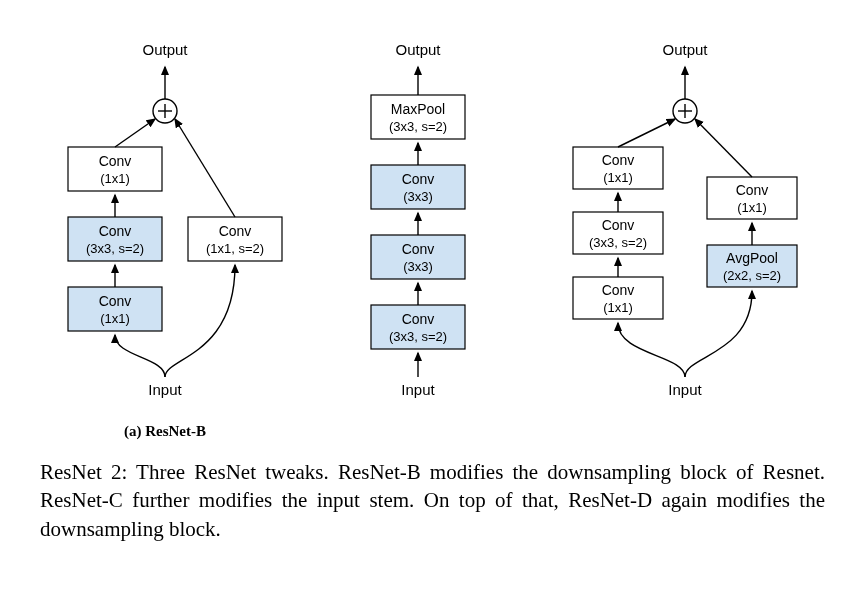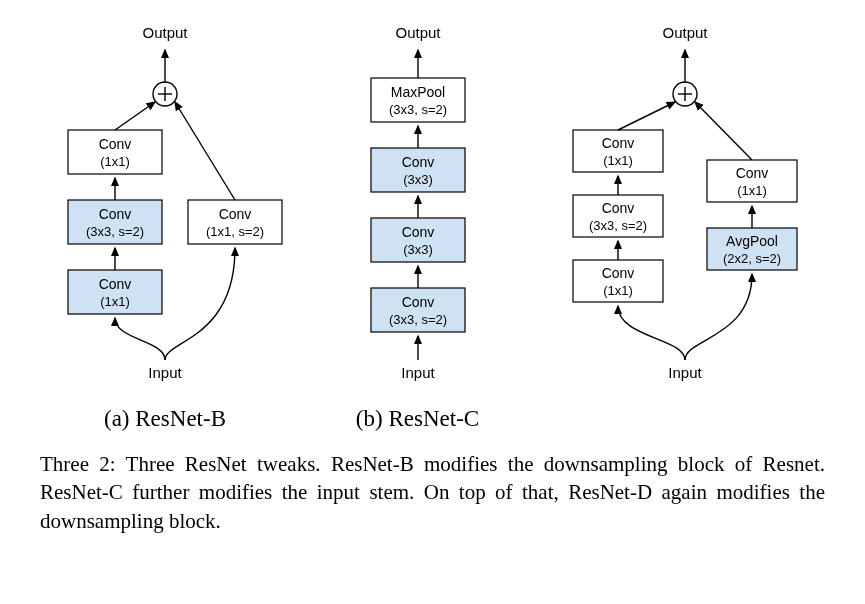--- a/index.html
+++ b/index.html
@@ -12,33 +12,35 @@
     box-sizing: border-box;
   }
   .figure-wrap {
     width: 785px;
   }
   .panels {
     display: flex;
     justify-content: space-between;
     align-items: flex-start;
     margin-bottom: 10px;
+    margin-top: 17px;
   }
   .panel {
     display: flex;
     flex-direction: column;
     align-items: center;
   }
   svg.diagram {
     display: block;
   }
   .subcaption {
-    font-size: 23px;
+    font-size: 15px;
     margin-top: 6px;
     text-align: center;
+    font-weight: bold;
   }
   .caption {
     font-size: 21px;
     line-height: 1.35;
     text-align: justify;
     margin-top: 18px;
   }
   
   .box { fill: #fff; stroke: #000; stroke-width: 1.2; }
   .box-blue { fill: #cfe2f3; stroke: #000; stroke-width: 1.2; }
@@ -145,21 +147,20 @@
 
         <g>
           <rect class="box-blue" x="38" y="268" width="94" height="44"></rect>
           <text class="lbl" x="85" y="287">Conv</text>
           <text class="lbl-small" x="85" y="304">(3x3, s=2)</text>
         </g>
         <line x1="85" y1="340" x2="85" y2="316" stroke="#000" stroke-width="1.4" marker-end="url(#ah2)"></line>
 
         <text class="io" x="85" y="358">Input</text>
       </svg>
-      <div class="subcaption">(b) ResNet-C</div>
     </div>
 
     <div class="panel">
       <svg class="diagram" width="280" height="380">
         <defs>
           <marker id="ah3" markerWidth="8" markerHeight="8" refX="6" refY="3" orient="auto">
             <path d="M0,0 L7,3 L0,6 Z" fill="#000"></path>
           </marker>
         </defs>
         <text class="io" x="140" y="18">Output</text>
@@ -208,15 +209,15 @@
         <path d="M140,340 C140,318 73,318 73,286" stroke="#000" stroke-width="1.4" fill="none" marker-end="url(#ah3)"></path>
         <path d="M140,340 C140,318 207,318 207,254" stroke="#000" stroke-width="1.4" fill="none" marker-end="url(#ah3)"></path>
 
         <text class="io" x="140" y="358">Input</text>
       </svg>
     </div>
 
   </div>
 
   <div class="caption">
-    <span>Three 2:</span><span>  Three ResNet tweaks.  ResNet-B modifies the downsampling block of Resnet. ResNet-C further modifies the input stem. On top of that, ResNet-D again modifies the downsampling block.</span>
+    <span>ResNet 2:</span><span>  Three ResNet tweaks.  ResNet-B modifies the downsampling block of Resnet. ResNet-C further modifies the input stem. On top of that, ResNet-D again modifies the downsampling block.</span>
   </div>
 </div>
 
 </body></html>

